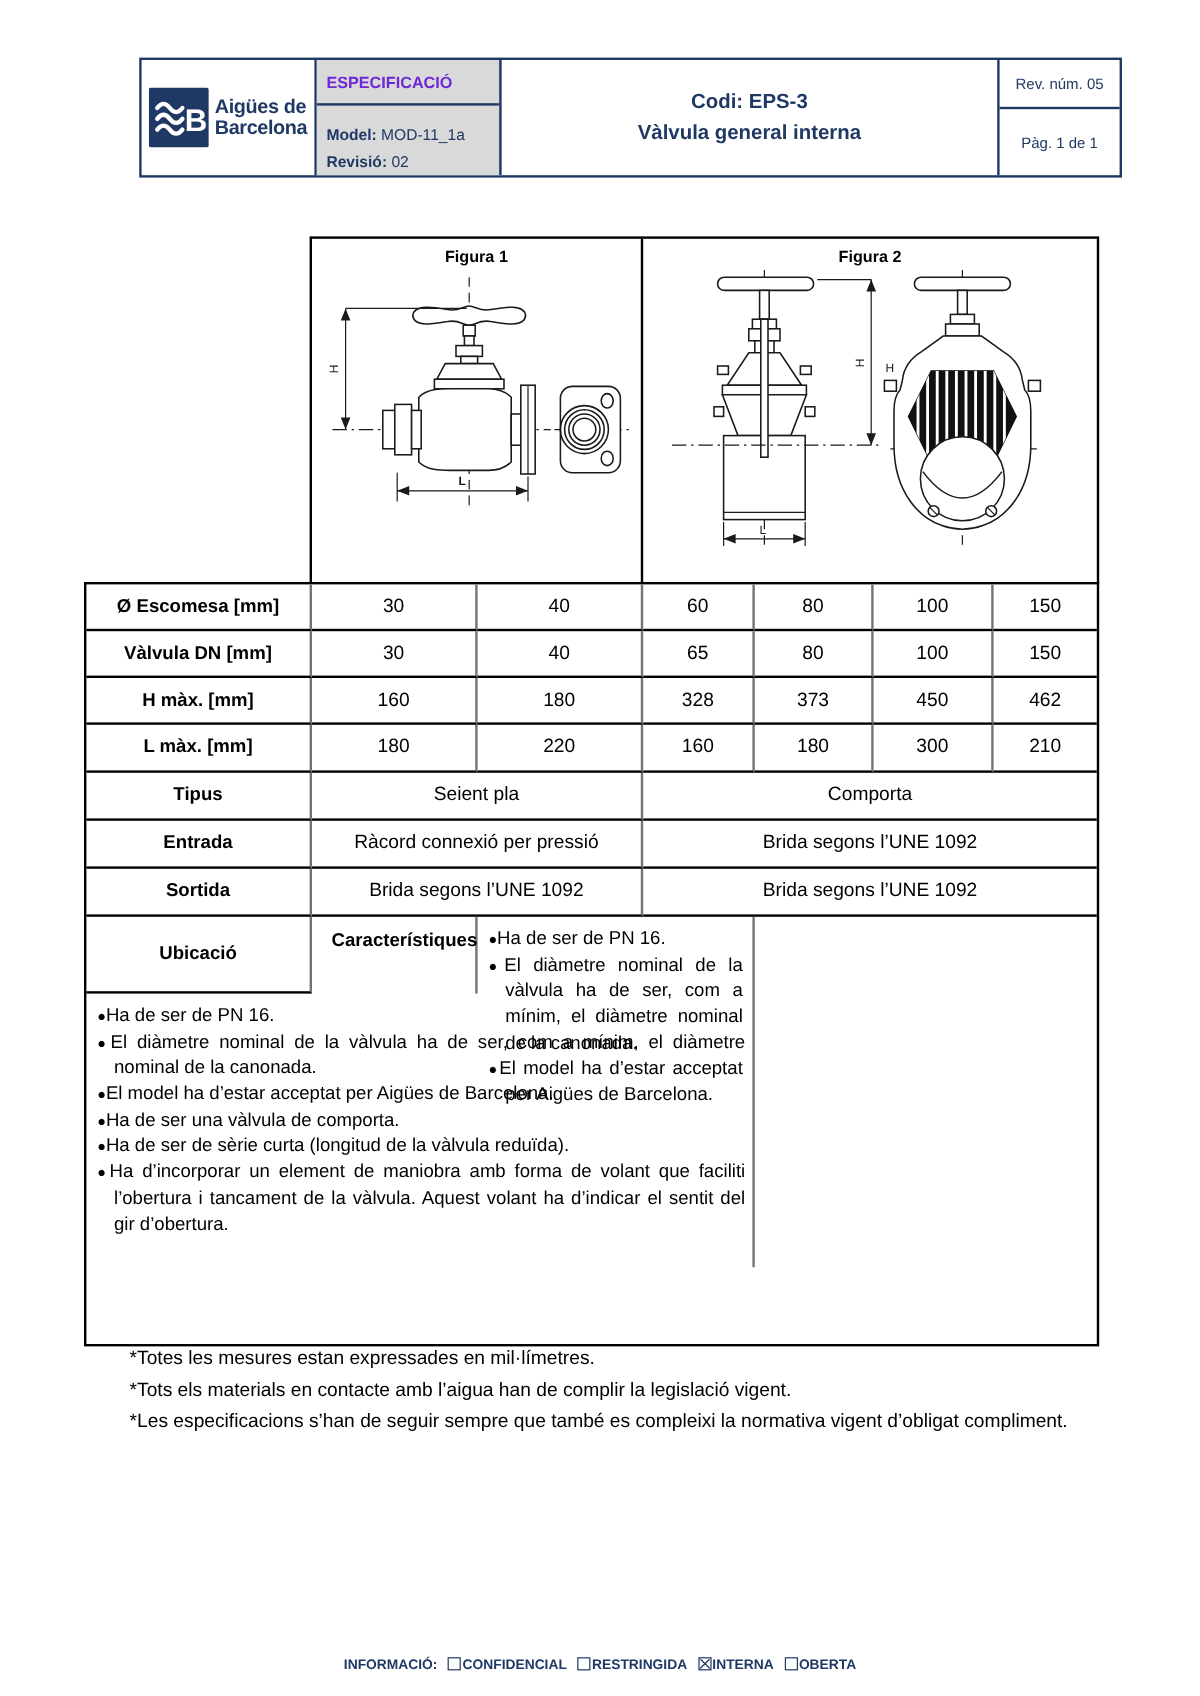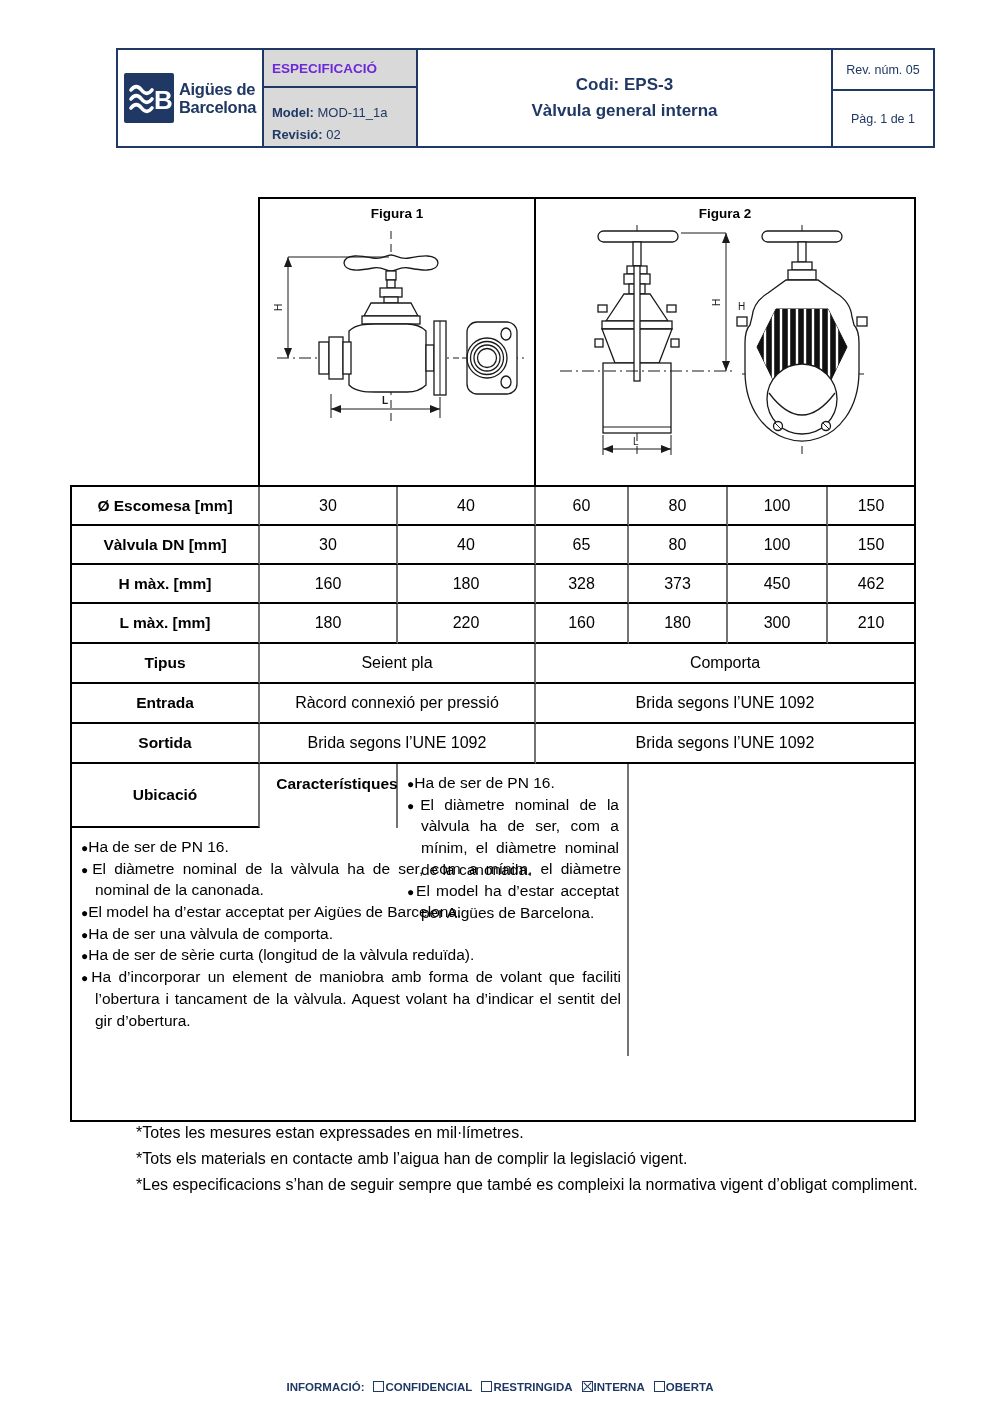--- a/index.html
+++ b/index.html
@@ -55,21 +55,21 @@
   .sp6{grid-column:span 6;}
   .txcell{display:block;padding:8px 10px;font-size:15.5px;line-height:1.42;
           text-align:justify;text-align-last:center;}
   .blcell{display:block;padding:8px 8px 20px 9px;min-height:292px;}
   .lc-top{align-items:flex-start;padding-top:11px;}
   ul.bullets{margin:0;padding:0;list-style:none;font-size:15.5px;line-height:1.4;text-align:justify;}
   ul.bullets li{padding-left:14px;text-indent:-14px;}
   ul.bullets li::before{content:"\25CF";font-size:12px;}
 
   
-  ul.notes{position:absolute;left:136px;top:1120px;width:796px;margin:0;padding:0;list-style:none;
+  ul.notes{position:absolute;left:108px;top:1120px;width:796px;margin:0;padding:0;list-style:none;
            font-size:16px;line-height:26px;text-align:justify;}
 
   
   .footer{position:absolute;left:0;width:1000px;top:1380px;text-align:center;
           color:#1F3864;font-weight:bold;font-size:11.5px;}
   .footer .opt{margin-left:9px;white-space:nowrap;}
   .cbox{display:inline-block;width:9px;height:9px;border:1.5px solid #1F3864;
         position:relative;top:1px;margin-right:1px;}
   .cbox.checked::before,.cbox.checked::after{content:"";position:absolute;left:-1px;top:3.8px;
         width:11px;height:1.4px;background:#1F3864;}

